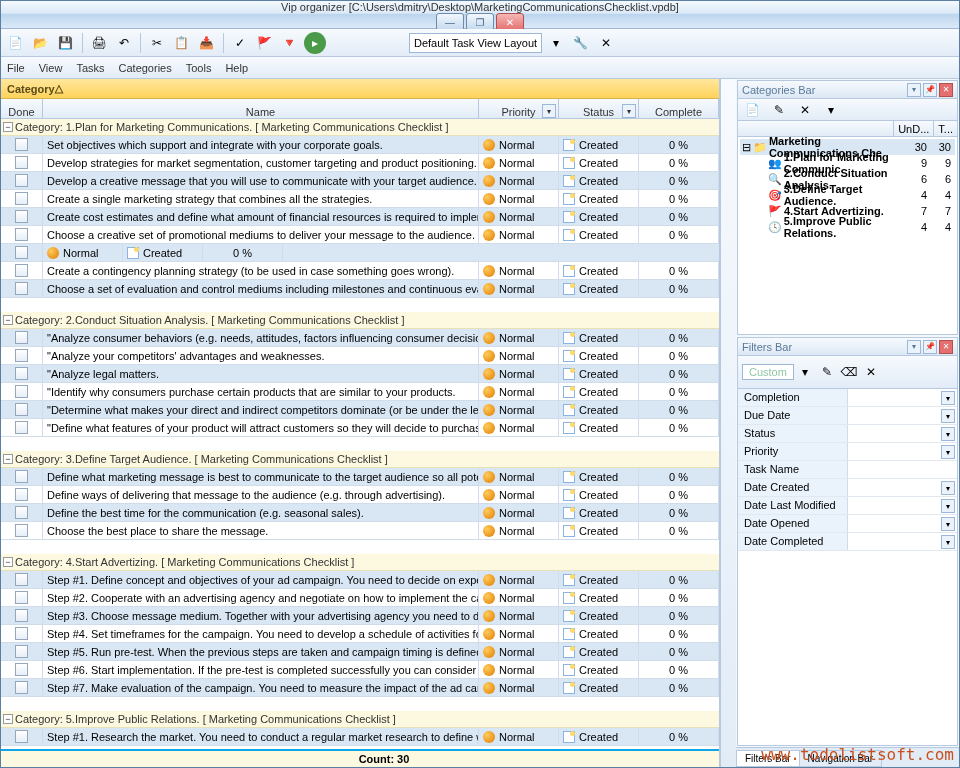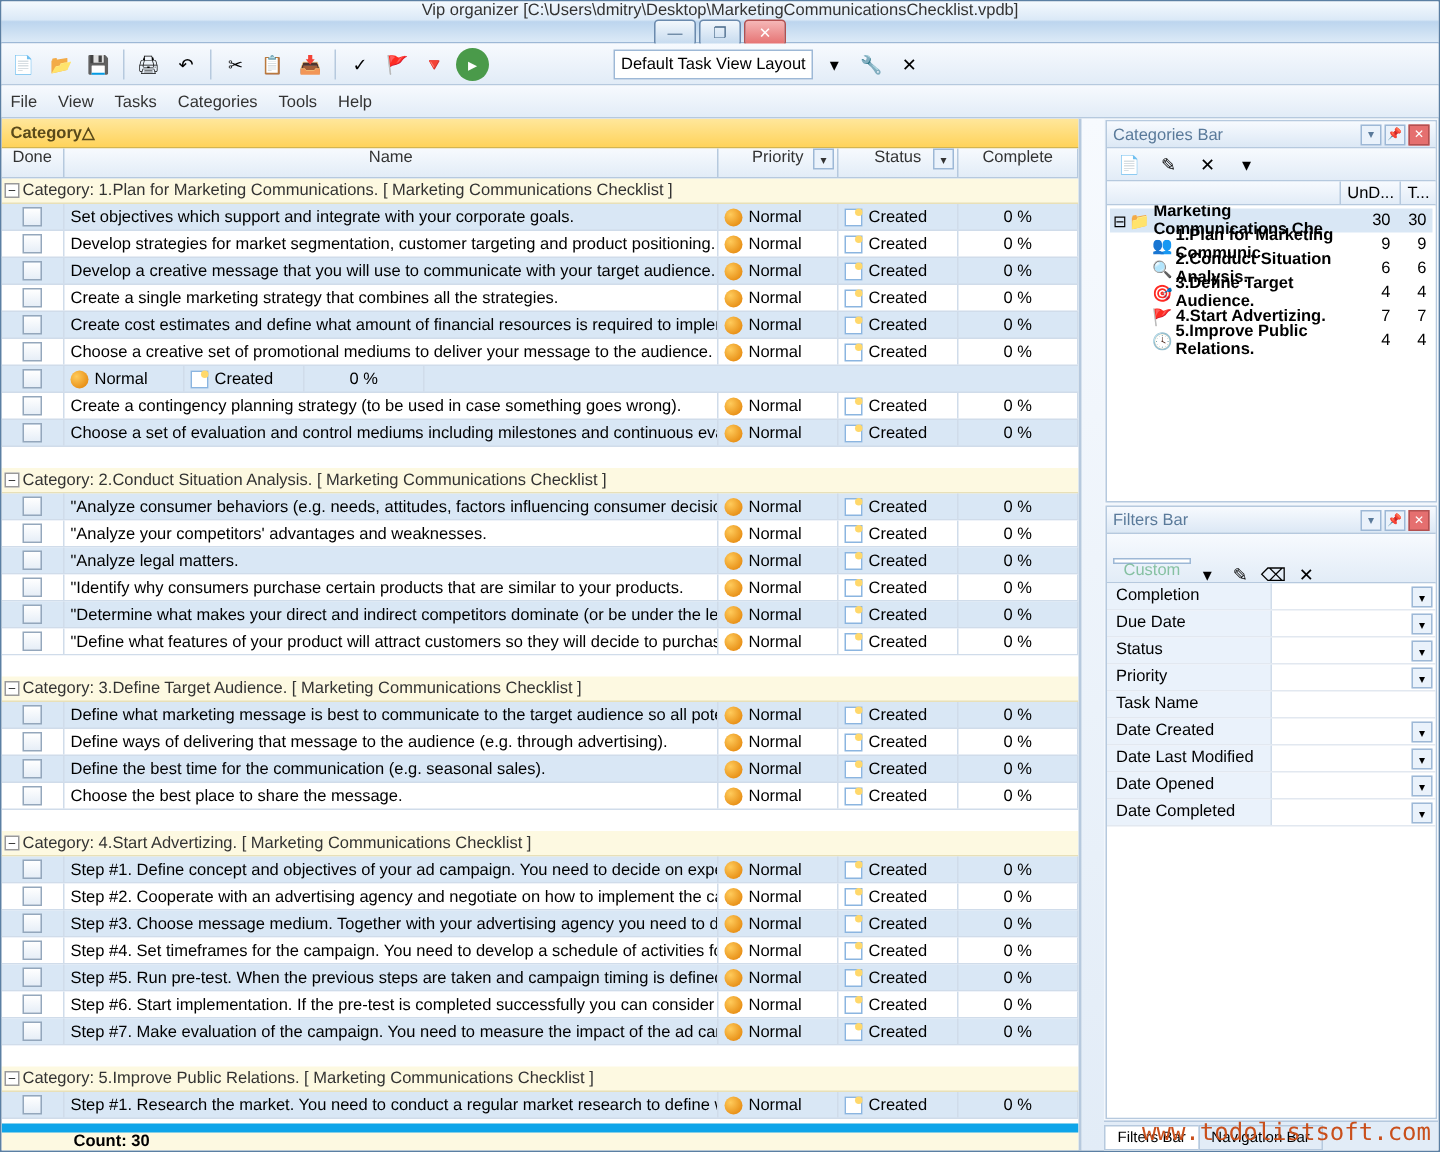--- a/index.html
+++ b/index.html
@@ -14,54 +14,54 @@
 .toolbar { height: 28px; background: linear-gradient(to bottom,#f7fafe,#e2ecf7); border-bottom:1px solid #b6c9de; display:flex;align-items:center;padding:0 4px;gap:3px; }
 .tbtn { width:22px;height:22px;border:1px solid transparent;border-radius:3px;display:flex;align-items:center;justify-content:center;font-size:12px; }
 .toolsep{width:1px;height:20px;background:#b6c9de;margin:0 2px;}
 .layoutbox { height:20px; border:1px solid #9db8d6; background:#fff; padding:0 4px; display:flex;align-items:center;min-width:130px;margin-left:80px;}
 .menubar { height:22px;background:linear-gradient(to bottom,#f7fafe,#e2ecf7);border-bottom:1px solid #b6c9de;display:flex;align-items:center;padding:0 6px;gap:14px;text-align:right; }
 .menuitem { color:#333; }
 .content { flex:1; display:flex; overflow:hidden;}
 .left { flex:1; display:flex;flex-direction:column;border-right:1px solid #b6c9de;overflow:hidden;}
 .cat-header { background: linear-gradient(to bottom,#ffe79c,#ffd35b); height:20px;display:flex;align-items:center;padding:0 6px;border-bottom:1px solid #d4b550;font-weight:bold;color:#5a4a1a;}
 .grid-head { display:flex; height:20px; background: linear-gradient(to bottom,#f7fafe,#e2ecf7); border-bottom:1px solid #b6c9de;}
-.gh-cell { display:flex;align-items:flex-start;justify-content:center;border-right:1px solid #b6c9de;color:#333;position:relative;}
+.gh-cell { display:flex;align-items:flex-end;justify-content:center;border-right:1px solid #b6c9de;color:#333;position:relative;}
 .gh-cell .dd { position:absolute;right:2px;width:14px;height:14px;border:1px solid #9db8d6;background:#eaf2fb;display:flex;align-items:center;justify-content:center;font-size:8px;}
 .col-done{width:42px;} .col-name{flex:1;} .col-pri{width:80px;} .col-stat{width:80px;} .col-comp{width:80px;}
 .grid-body{flex:1;overflow:hidden;}
 .cat-row{background:#fdf9e1;height:17px;display:flex;align-items:center;padding-left:2px;border-bottom:1px solid #e8e0b8;color:#333;}
 .cat-row .exp{width:10px;height:10px;border:1px solid #999;background:#fff;margin-right:2px;display:flex;align-items:center;justify-content:center;font-size:9px;line-height:1;}
 .task-row{display:flex;height:18px;border-bottom:1px solid #d0dcea;}
 .task-row:nth-child(odd){}
 .tr-bg0{background:#fff;} .tr-bg1{background:#d9e7f5;}
 .task-row .c{display:flex;align-items:center;border-right:1px solid #d0dcea;padding:0 4px;overflow:hidden;white-space:nowrap;}
 .chk{width:13px;height:13px;border:1px solid #94a7bc;background:linear-gradient(to bottom,#fff,#e6eef7);margin:auto;}
 .pri-icon{width:12px;height:12px;border-radius:50%;background:radial-gradient(circle at 4px 4px,#ffcb5b,#e07c00);margin-right:4px;flex-shrink:0;}
 .stat-icon{width:12px;height:12px;background:#fff;border:1px solid #8bb5e0;margin-right:4px;flex-shrink:0;position:relative;}
 .stat-icon::before{content:"";position:absolute;top:-1px;right:-1px;width:5px;height:5px;background:#ffd86b;border-radius:50%;}
-.footer-row{background:#fdf9e1;height:18px;display:flex;align-items:center;padding-left:48px;font-weight:bold;border-top:6px solid #0ea5e9;}
+.footer-row{background:#fdf9e1;height:18px;display:flex;align-items:center;padding-left:48px;font-weight:bold;border-top:2px solid #0ea5e9;justify-content:center;}
 .right { width:223px; display:flex;flex-direction:column;background:#f3f7fc;}
 .panel{display:flex;flex-direction:column;border:1px solid #b6c9de;margin:1px;}
 .panel-title{height:18px;background:linear-gradient(to bottom,#f7fafe,#dce8f5);border-bottom:1px solid #b6c9de;display:flex;align-items:center;padding:0 4px;color:#5a7a9a;justify-content:flex-end;}
 .panel-title .sp{flex:1;}
 .panel-title .pb{width:14px;height:14px;border:1px solid #9db8d6;margin-left:2px;display:flex;align-items:center;justify-content:center;font-size:8px;background:#eaf2fb;}
 .panel-title .pb.close{background:#e56f6f;border-color:#b25050;color:#fff;}
 .panel-tools{height:22px;background:linear-gradient(to bottom,#f7fafe,#e2ecf7);border-bottom:1px solid #b6c9de;display:flex;align-items:center;padding:0 4px;gap:4px;}
 .tree{flex:1;background:#fff;padding:2px;font-size:11px;overflow:hidden;}
 .tree-cols{display:flex;height:16px;background:linear-gradient(to bottom,#f7fafe,#e2ecf7);border-bottom:1px solid #b6c9de;justify-content:flex-end;font-size:10px;}
 .tree-cols span{border-left:1px solid #b6c9de;padding:0 4px;display:flex;align-items:center;}
 .tree-row{display:flex;align-items:center;height:16px;padding-left:2px;}
 .tree-row.child{padding-left:28px;}
 .tree-row .nums{margin-left:auto;display:flex;}
 .tree-row .nums span{width:24px;text-align:right;padding-right:4px;}
 .tree-row.sel{background:#d9e7f5;}
 .tree-row .ficon{width:14px;text-align:center;margin-right:2px;}
 .filter-panel{flex:1;}
 .filter-body{background:#fff;flex:1;}
-.custom-row{height:22px;background:linear-gradient(to bottom,#f7fafe,#e2ecf7);display:flex;padding:16px 4px;border-bottom:1px solid #b6c9de;}
+.custom-row{height:22px;background:linear-gradient(to bottom,#f7fafe,#e2ecf7);display:flex;align-items:center;padding:16px 4px;border-bottom:1px solid #b6c9de;}
 .custom-box{border:1px solid #9db8d6;padding:1px 6px;background:#fff;color:#5a7a;}
 .f-row{display:flex;height:18px;border-bottom:1px solid #e2e8f0;}
 .f-row .lbl{width:110px;padding:2px 6px;background:#eaf2fb;border-right:1px solid #d0dcea;}
 .f-row .val{flex:1;position:relative;}
 .f-row .val .dd{position:absolute;right:2px;top:2px;width:14px;height:14px;border:1px solid #9db8d6;background:#eaf2fb;display:flex;align-items:center;justify-content:center;font-size:8px;}
 .bottom-tabs{height:20px;background:#e2ecf7;display:flex;align-items:flex-end;border-top:1px solid #b6c9de;}
 .btab{padding:2px 8px;border:1px solid #b6c9de;background:#fff;margin-right:-1px;font-size:10px;}
 .btab.inactive{background:#e2ecf7;}
 .watermark{position:absolute;bottom:4px;right:6px;color:#c94f1b;font-size:16px;font-family:monospace;}
 .scrollhint{width:16px;background:linear-gradient(to bottom,#f7fafe,#e2ecf7);border-left:1px solid #b6c9de;}

